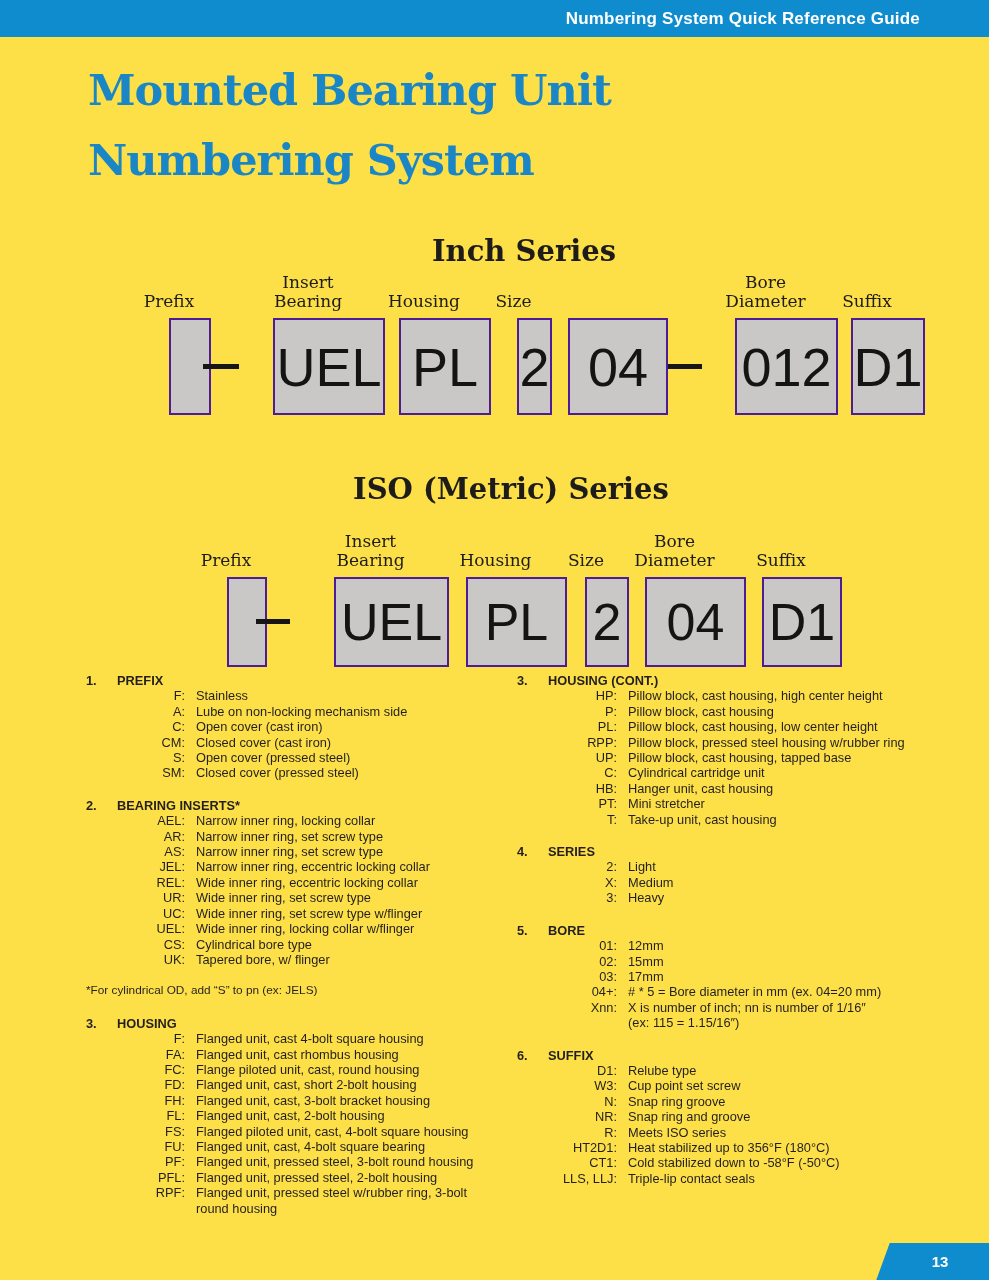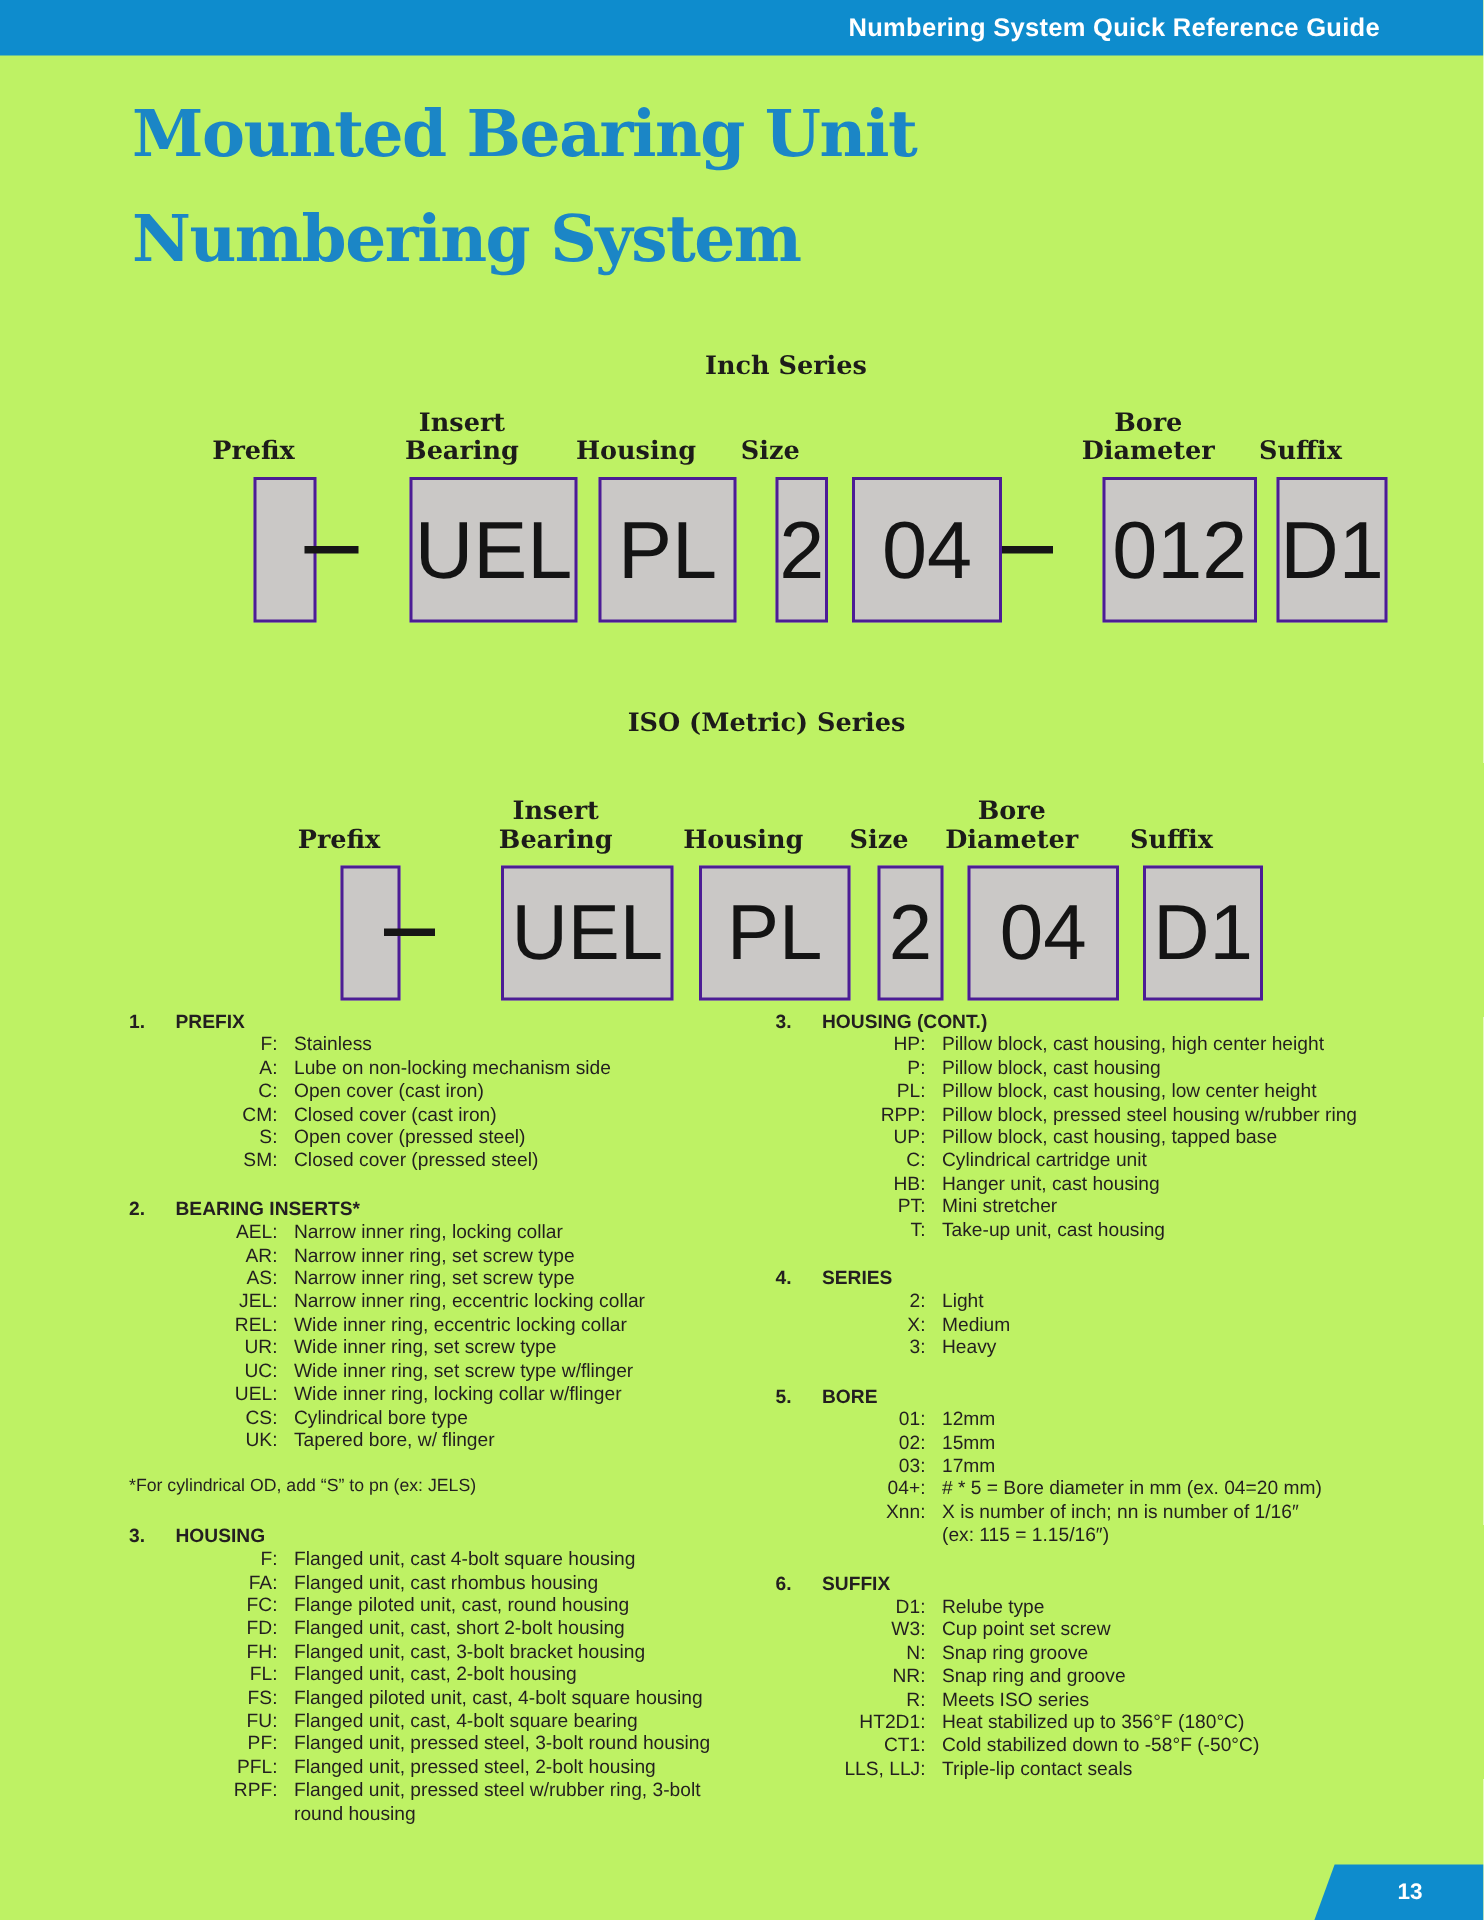--- a/index.html
+++ b/index.html
@@ -1,17 +1,17 @@
 <!DOCTYPE html>
 <html><head>
 <meta charset="utf-8">
 <style>
   html,body { margin:0; padding:0; background:#ffffff; }
   .page {
-    position:relative; width:989px; height:1280px; background:#bef264;
+    position:relative; width:989px; height:1280px; background:#fde047;
     overflow:hidden; font-family:"Liberation Sans", sans-serif; color:#231f20;
   }
 
   
   .top-bar { position:absolute; top:0; left:0; width:100%; height:37px; background:#0e8ccd; }
   .top-bar-text {
     position:absolute; right:69px; top:0; line-height:37px;
     color:#fff; font-weight:bold; font-size:17px; letter-spacing:.2px; white-space:nowrap;
   }
 
@@ -19,27 +19,27 @@
   .doc-title {
     position:absolute; left:88px; top:55px;
     font-family:"DejaVu Serif", serif; font-weight:bold;
     font-size:43px; line-height:70px; letter-spacing:-1px; color:#1b86c6;
   }
   .doc-title span { display:block; }
 
   
   .series-heading {
     position:absolute; margin:0; transform:translateX(-50%); white-space:nowrap;
-    font-family:"DejaVu Serif", serif; font-weight:bold; font-size:17px; color:#1d1c1a;
+    font-family:"DejaVu Serif", serif; font-weight:bold; font-size:29px; color:#1d1c1a;
   }
   .cell { position:absolute; }
   .cell-label {
     position:absolute; bottom:100%; left:50%; transform:translateX(-50%);
     margin-bottom:7px; text-align:center; white-space:pre-line;
-    font-family:"DejaVu Serif", serif; font-weight:bold; font-size:17px; line-height:19px; color:#1d1c1a;
+    font-family:"DejaVu Serif", serif; font-weight:normal; font-size:17px; line-height:19px; color:#1d1c1a;
   }
   .code-box {
     box-sizing:border-box; width:100%; height:100%;
     background:#cac8c6; border:2px solid #4c1d95;
     display:flex; align-items:center; justify-content:center;
     color:#141414; font-family:"Liberation Sans", sans-serif;margin-left:21px;
   }
   .inch .code-box { font-size:54px; }
   .iso  .code-box { font-size:52px; }
   .dash { position:absolute; height:5px; background:#161616; }

